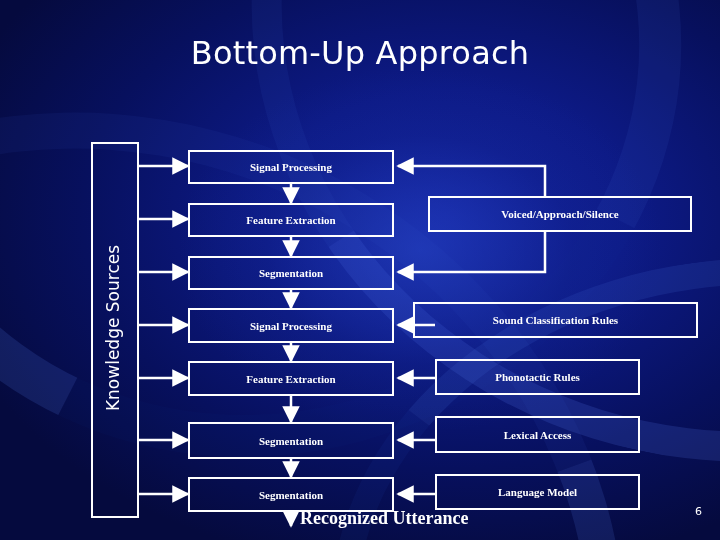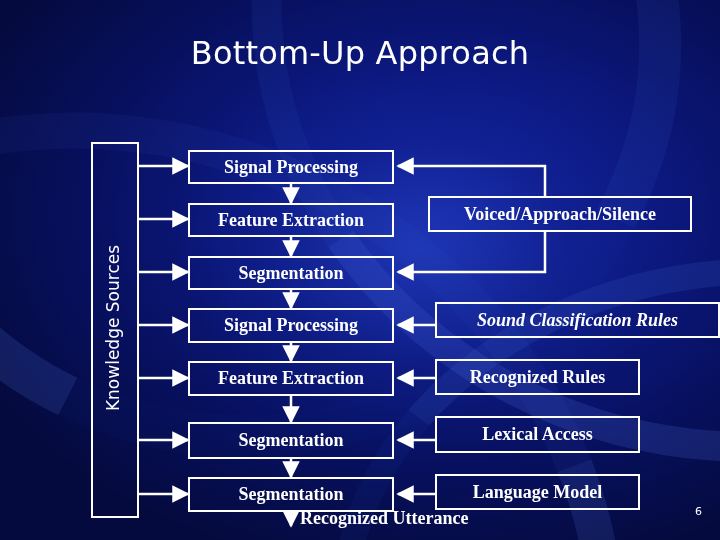--- a/index.html
+++ b/index.html
@@ -109,21 +109,21 @@
   .box {
     position: absolute;
     box-sizing: border-box;
     border: 2px solid #ffffff;
     color: #ffffff;
     display: flex;
     align-items: center;
     justify-content: center;
     font-family: "Liberation Serif", serif;
     font-weight: bold;
-    font-size: 18px;
+    font-size: 11px;
     text-align: left;
     background: transparent;
     white-space: nowrap;
   }
   .plain {
     position: absolute;
     color: #ffffff;
     font-family: "Liberation Serif", serif;
     font-weight: bold;
     font-size: 17px;
@@ -217,25 +217,25 @@
   <div class="box" style="left:188px; top:422px; width:206px; height:37px;">
     <span>Segmentation</span>
   </div>
   <div class="box" style="left:188px; top:477px; width:206px; height:35px;">
     <span>Segmentation</span>
   </div>
 
   <div class="box" style="left:428px; top:196px; width:264px; height:36px; justify-content:center;">
     <span>Voiced/Approach/Silence</span>
   </div>
-  <div class="box" style="left:435px; top:302px; width:285px; height:36px;font-style:italic;">
+  <div class="box" style="left:413px; top:302px; width:285px; height:36px;">
     <span>Sound Classification Rules</span>
   </div>
   <div class="box" style="left:435px; top:359px; width:205px; height:36px;">
-    <span>Recognized Rules</span>
+    <span>Phonotactic Rules</span>
   </div>
   <div class="box" style="left:435px; top:474px; width:205px; height:36px;">
     <span>Language Model</span>
   </div>
   <div class="box" style="left:435px; top:416px; width:205px; height:37px;">
     <span>Lexical Access</span>
   </div>
 
   <div class="plain" style="left:300px; top:508px; font-size:18px;">Recognized Utterance</div>
 

